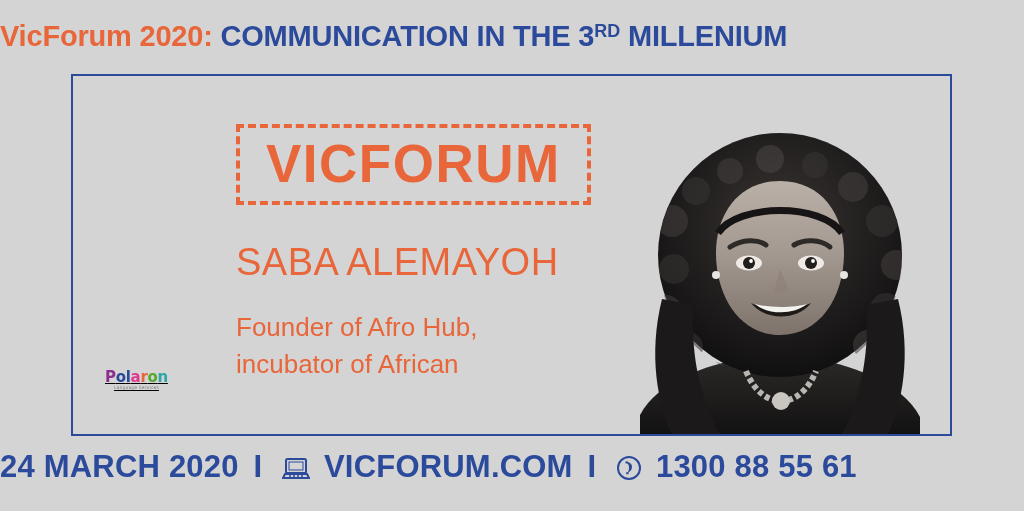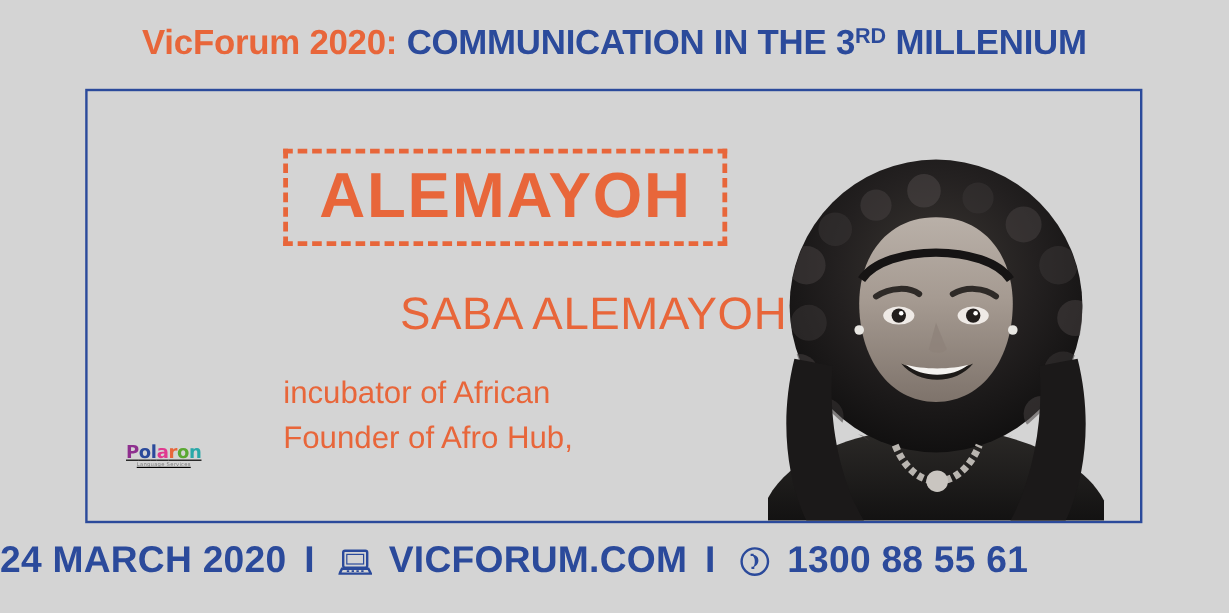--- a/index.html
+++ b/index.html
@@ -20,21 +20,20 @@
     height: 511px;
     background: #d4d4d4;
   }
 
   
   .header {
     position: absolute;
     left: 0;
     top: 20px;
     width: 1024px;
-    text-align: center;
     white-space: nowrap;
     font-size: 29px;
     font-weight: bold;
     letter-spacing: -0.2px;
   }
   .title-brand {
     color: #e8663a;
     font-weight: bold;
   }
   .title-main {
@@ -81,21 +80,20 @@
   }
 
   .speaker-name {
     margin-top: 38px;
     color: #e8663a;
     font-size: 38px;
     font-weight: normal;
     letter-spacing: 0.5px;
     line-height: 1.05;
     white-space: nowrap;
-    text-align: right;
   }
 
   .speaker-bio {
     margin-top: 26px;
     color: #e8663a;
     font-size: 26px;
     font-weight: normal;
     line-height: 1.42;
   }
   .speaker-bio div {
@@ -249,25 +247,25 @@
 
         <circle cx="106" cy="146" r="4" fill="#e8e6e2"></circle>
         <circle cx="234" cy="146" r="4" fill="#e8e6e2"></circle>
 
         <path d="M 136 242 C 152 282 190 282 206 242" stroke="#b9b5b0" stroke-width="6" fill="none" stroke-dasharray="5 3"></path>
         <circle cx="171" cy="272" r="9" fill="#c9c5c0"></circle>
       </svg>
     </div>
 
     <div class="content">
-      <div class="speaker-badge">ALEMAYOH</div>
+      <div class="speaker-badge">VICFORUM</div>
       <div class="speaker-name">SABA ALEMAYOH</div>
       <div class="speaker-bio">
+        <div>Founder of Afro Hub,</div>
         <div>incubator of African</div>
-        <div>Founder of Afro Hub,</div>
       </div>
     </div>
 
     <div class="polaron-logo">
       <div class="polaron-word"><span style="color:#8e2f8e">P</span><span style="color:#2b4a9b">o</span><span style="color:#2b4a9b">l</span><span style="color:#e0398f">a</span><span style="color:#e8663a">r</span><span style="color:#5aa832">o</span><span style="color:#2aa8a8">n</span></div>
       <div class="polaron-tag">Language Services</div>
     </div>
 
   </div>
 

